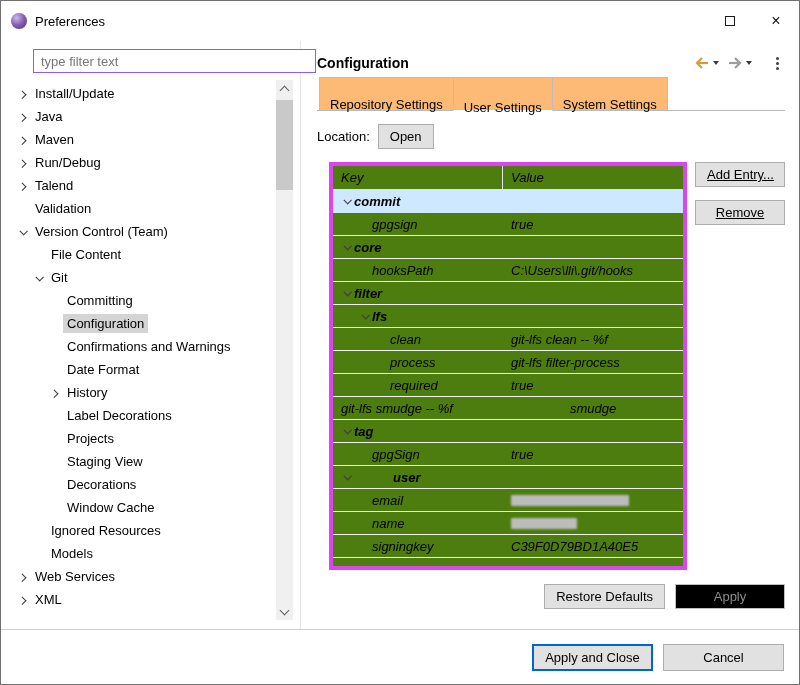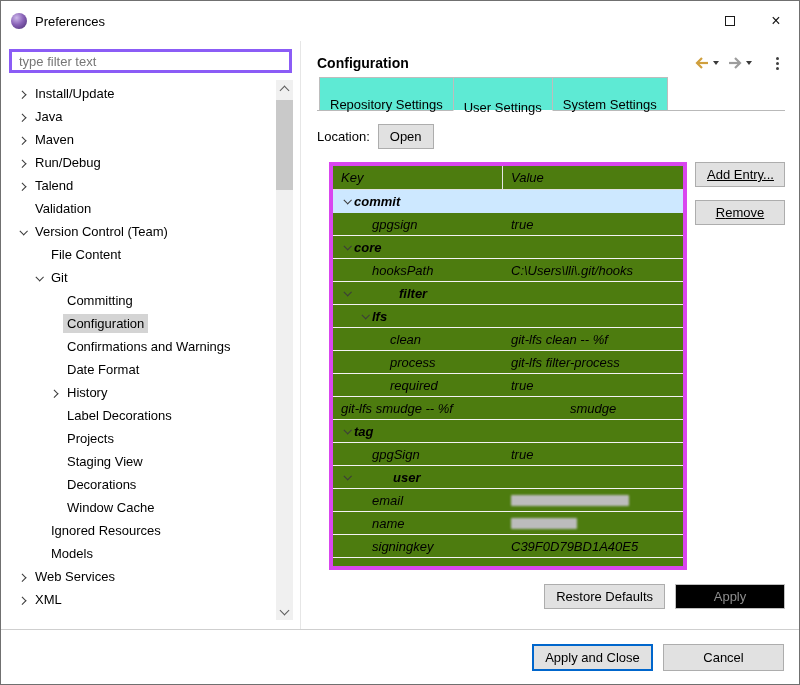--- a/index.html
+++ b/index.html
@@ -16,21 +16,21 @@
     flex:none; }
   .win-title { margin-left:8px; font-size:13px; }
   .win-controls { margin-left:auto; display:flex; height:100%; }
   .win-btn { width:46px; height:100%; display:flex; align-items:center; justify-content:center; cursor:default; }
   .max-glyph { width:10px; height:10px; border:1px solid #1a1a1a; display:inline-block; }
   .close-glyph { font-size:16px; line-height:1; color:#111; }
   
   .body { flex:1; display:flex; min-height:0; }
   
   .sidebar { width:300px; flex:none; position:relative; padding:8px 8px 0 8px; border-right:1px solid #e6e6e6; }
-  .filter-input { width:283px; height:24px; border:3px solid #8b5cf6; padding:2px 7px; font:13px "Liberation Sans", sans-serif; outline:none; }
+  .filter-input { width:283px; height:24px; border:1px solid #8b5cf6; padding:2px 7px; font:13px "Liberation Sans", sans-serif; outline:none;margin-left:24px; }
   .filter-input::placeholder { color:#767676; }
   .tree { margin-top:9px; }
   .tree-item { height:23px; display:flex; align-items:center; white-space:nowrap; }
   .twisty { width:16px; height:16px; flex:none; display:inline-flex; align-items:center; justify-content:center; }
   .twisty::before { content:''; width:5px; height:5px; border-right:1.5px solid #3c3c3c; border-bottom:1.5px solid #3c3c3c; }
   .twisty.collapsed::before { transform:rotate(-45deg) translate(-1px,0); }
   .twisty.expanded::before  { transform:rotate(45deg) translate(0,-1px); }
   .twisty.leaf::before { display:none; }
   .tree-label { padding:2px 4px; }
   .tree-label.selected { background:#d4d4d4; }
@@ -46,21 +46,21 @@
   .content { flex:1; display:flex; flex-direction:column; padding:6px 14px 0 16px; min-width:0; }
   .content-header { display:flex; align-items:center; height:32px; flex:none; }
   .content-title { font-weight:bold; font-size:14px; }
   .nav-icons { margin-left:auto; display:flex; align-items:center; gap:4px; }
   .nav-group { display:inline-flex; align-items:center; gap:3px; padding:2px; }
   .caret { width:0; height:0; border-left:3.5px solid transparent; border-right:3.5px solid transparent; border-top:4px solid #3a3a3a; }
   .kebab { display:inline-flex; flex-direction:column; gap:2px; margin-left:12px; padding:2px 6px; }
   .kebab i { width:3px; height:3px; border-radius:50%; background:#3f3f3f; }
   
   .tabs { display:flex; align-items:flex-end; border-bottom:1px solid #b9b9b9; height:28px; flex:none; margin-top:4px; padding-left:2px; }
-  .tab { height:23px; line-height:22px; padding:16px 10px; background:#5eead4; border:1px solid #bdbdbd; border-bottom:none; }
+  .tab { height:23px; line-height:22px; padding:16px 10px; background:#fdba74; border:1px solid #bdbdbd; border-bottom:none; }
   .tab + .tab { margin-left:-1px; }
   .tab.active { height:28px; line-height:27px; margin-bottom:-1px; border-bottom:1px solid #fff; position:relative; z-index:2; }
   
   .location-row { display:flex; align-items:center; margin-top:13px; flex:none; gap:8px; }
   .loc-label { flex:none; }
   .loc-field { flex:1; height:25px; border:1px solid #8f8f8f; background:#f5f5f5; padding:4px 7px; white-space:nowrap; overflow:hidden; }
   .btn { font:13px "Liberation Sans", sans-serif; background:#e1e1e1; border:1px solid #adadad; padding:4px 11px; cursor:default; white-space:nowrap; }
   .btn.disabled { background:#000000; border-color:#c0c0c0; color:#8d8d8d; }
   .btn.focused { border:2px solid #0066cc; padding:3px 10px; }
   .btn.remove-btn::first-letter { text-decoration:underline; }
@@ -277,21 +277,21 @@
                 </div>
                 <div class="cell valcell"></div>
               </div>
               <div class="trow">
                 <div class="cell keycell" style="padding-left: 39px;">
                   <span>hooksPath</span>
                 </div>
                 <div class="cell valcell">C:\Users\lli\.git/hooks</div>
               </div>
               <div class="trow group">
-                <div class="cell keycell" style="padding-left: 6px; gap: 45px;">
+                <div class="cell keycell" style="padding-left: 6px;">
                   <span class="twisty expanded"></span>
                   <span>filter</span>
                 </div>
                 <div class="cell valcell"></div>
               </div>
               <div class="trow group">
                 <div class="cell keycell" style="padding-left: 24px;">
                   <span class="twisty expanded"></span>
                   <span>lfs</span>
                 </div>

